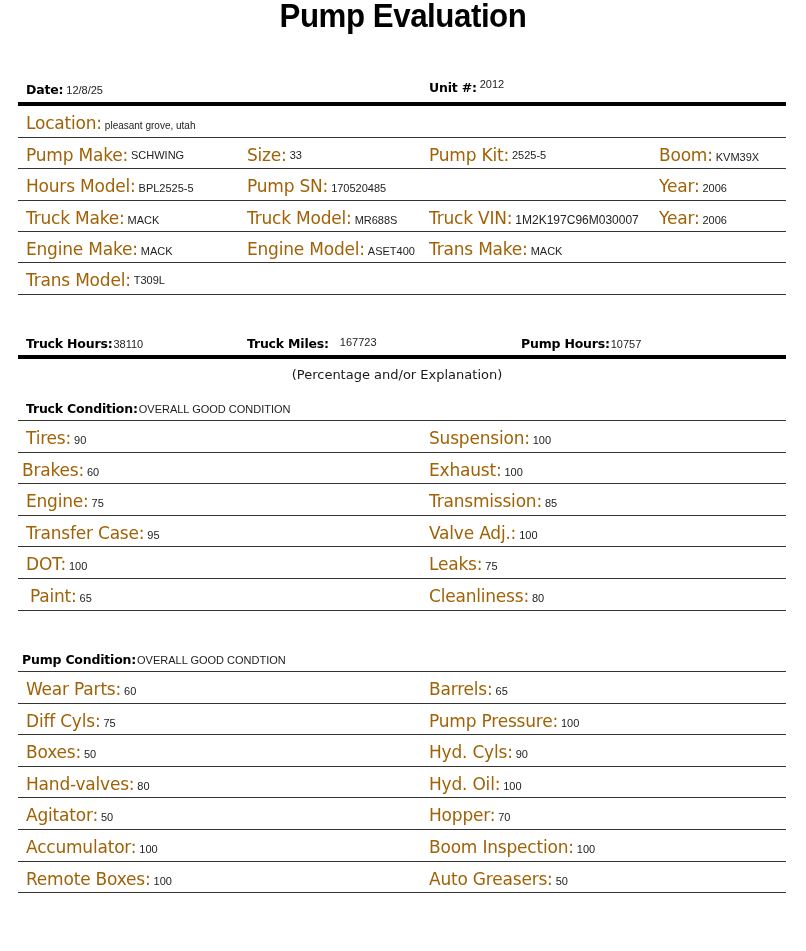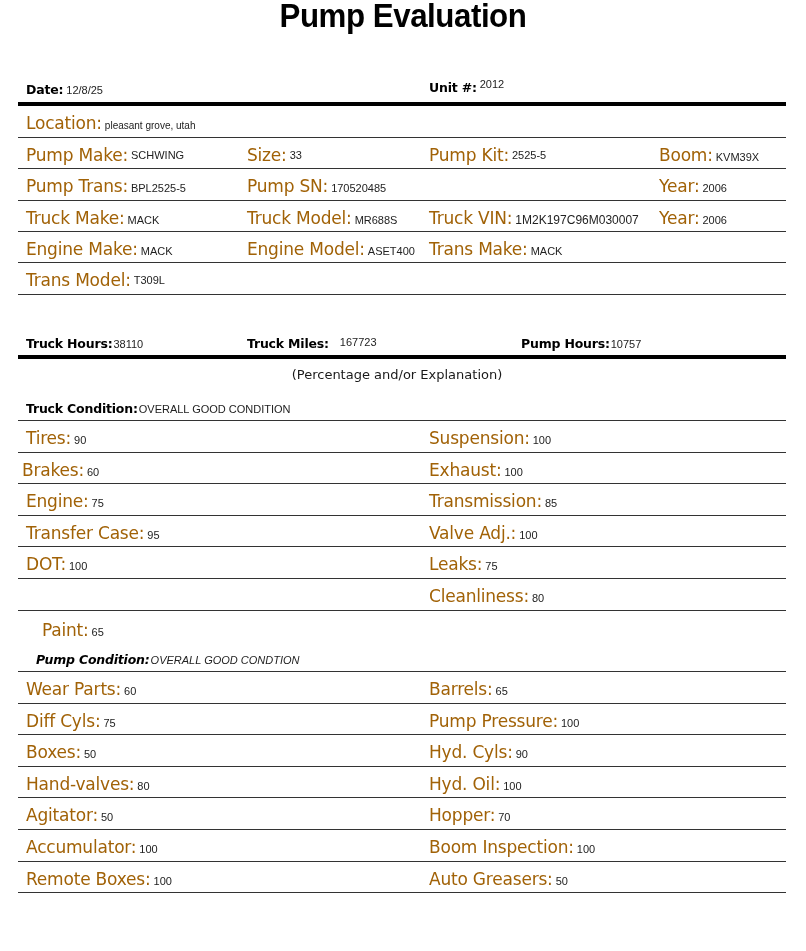--- a/index.html
+++ b/index.html
@@ -51,21 +51,21 @@
     <span class="lbl">Pump Kit:</span><span class="val" style="vertical-align:2px;">2525-5</span>
   </div>
   <div class="cell" style="left:641px;">
     <span class="lbl">Boom:</span><span class="val">KVM39X</span>
   </div>
 </div>
 <div class="thin" style="top:168px;"></div>
 
 <div class="row" style="top:176px;">
   <div class="cell" style="left:8px;">
-    <span class="lbl">Pump Trans:</span><span class="val">BPL2525-5</span>
+    <span class="lbl">Hours Model:</span><span class="val">BPL2525-5</span>
   </div>
   <div class="cell" style="left:229px;">
     <span class="lbl">Pump SN:</span><span class="val">170520485</span>
   </div>
   <div class="cell" style="left:641px;">
     <span class="lbl">Year:</span><span class="val">2006</span>
   </div>
 </div>
 <div class="thin" style="top:200px;"></div>
 
@@ -146,28 +146,28 @@
       <div class="cell" style="left: 8px;"><span class="lbl">Transfer Case:</span><span class="val">95</span></div>
       <div class="cell" style="left: 411px;"><span class="lbl">Valve Adj.:</span><span class="val">100</span></div>
     </div>
     <div class="thin" style="top: 546.4px;"></div>
     <div class="row" style="top: 554.4px;">
       <div class="cell" style="left: 8px;"><span class="lbl">DOT:</span><span class="val">100</span></div>
       <div class="cell" style="left: 411px;"><span class="lbl">Leaks:</span><span class="val">75</span></div>
     </div>
     <div class="thin" style="top: 578px;"></div>
     <div class="row" style="top: 586px;">
-      <div class="cell" style="left: 24px; margin-top: 34px;"><span class="lbl">Paint:</span><span class="val">65</span></div>
+      <div class="cell" style="left: 12px;"><span class="lbl">Paint:</span><span class="val">65</span></div>
       <div class="cell" style="left: 411px;"><span class="lbl">Cleanliness:</span><span class="val">80</span></div>
     </div>
     <div class="thin" style="top: 609.6px;"></div>
   </div>
 
 <div class="row" style="top:650px;">
-  <div class="cell" style="left:18px;font-style:italic;">
+  <div class="cell" style="left:4px;">
     <span class="lbl b">Pump Condition:</span><span class="val" style="margin-left:1px;">OVERALL GOOD CONDTION</span>
   </div>
 </div>
 <div class="thin" style="top:671px;"></div>
 <div id="pump-rows">
     <div class="row" style="top: 679px;">
       <div class="cell" style="left: 8px;"><span class="lbl">Wear Parts:</span><span class="val">60</span></div>
       <div class="cell" style="left: 411px;"><span class="lbl">Barrels:</span><span class="val">65</span></div>
     </div>
     <div class="thin" style="top: 702.6px;"></div>

